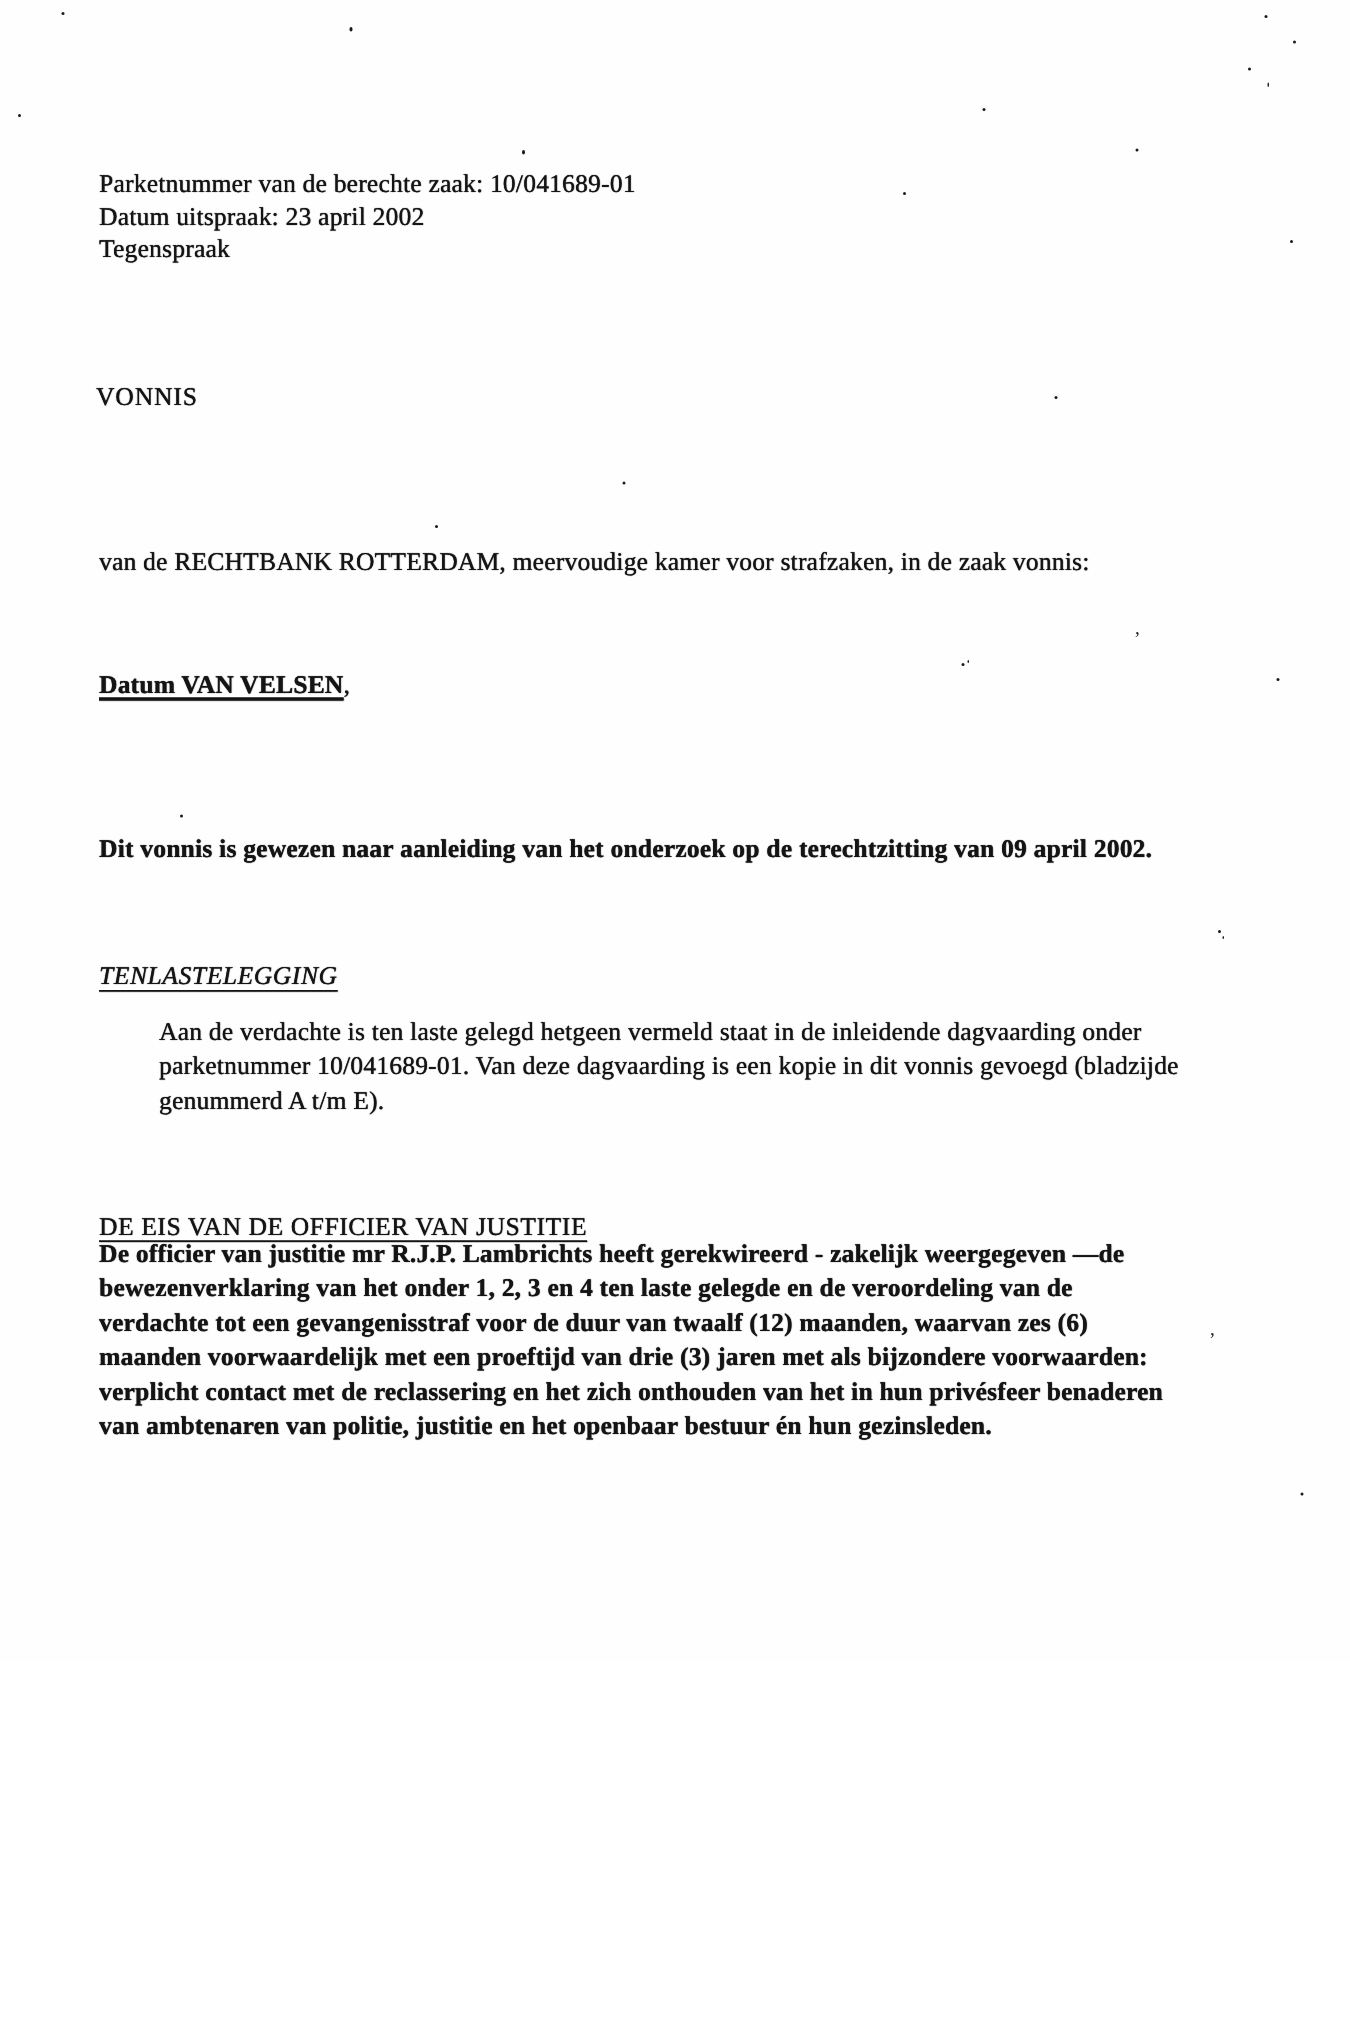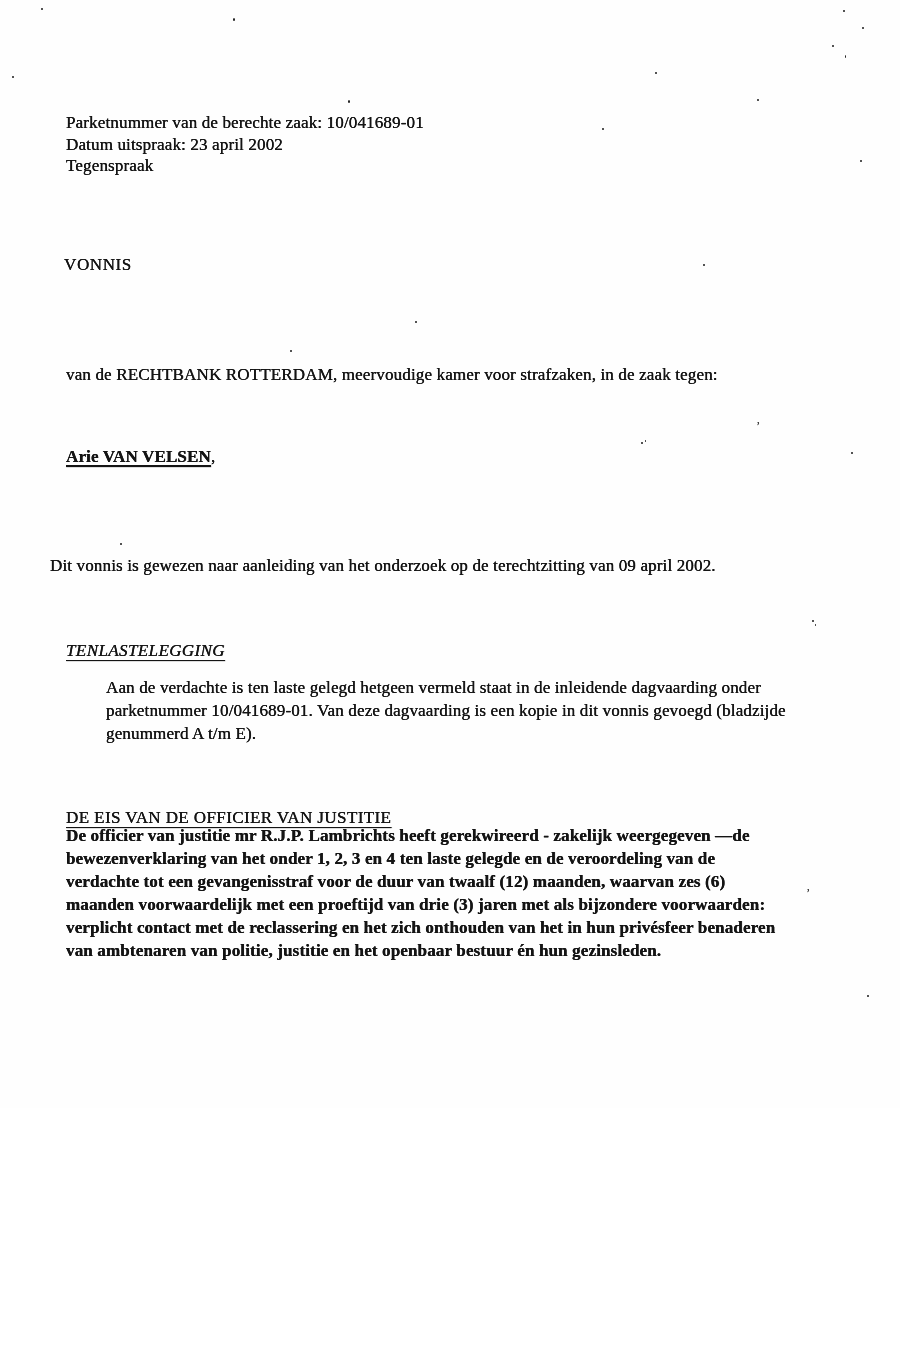--- a/index.html
+++ b/index.html
@@ -46,22 +46,23 @@
     width: 788px;
   }
   .defendant-name {
     font-weight: bold;
     text-decoration: underline;
     text-decoration-thickness: 1.6px;
     text-underline-offset: 3px;
   }
   .hearing-line {
     top: 554px;
-    left: 50px;
+    left: 66px;
     width: 800px;
+    font-weight: bold;
   }
   .section-heading {
     text-decoration: underline;
     text-decoration-thickness: 1.4px;
     text-underline-offset: 4px;
     letter-spacing: 0.4px;
   }
   .s1-heading { top: 639px; left: 66px; font-style: italic; }
   .s1-body    { top: 676px; left: 66px; width: 800px; margin-left: 40px; }
   .s2-heading { top: 806px; left: 66px; }
@@ -93,24 +94,24 @@
 <body>
 
 <div class="page">
 
   <div class="txt meta-block">Parketnummer van de berechte zaak:  10/041689-01
 Datum uitspraak: 23 april 2002
 Tegenspraak</div>
 
   <div class="txt doc-title">VONNIS</div>
 
-  <div class="txt court-line">van de RECHTBANK ROTTERDAM, meervoudige kamer voor strafzaken, in de  zaak tegen:</div>
+  <div class="txt court-line">van de RECHTBANK ROTTERDAM, meervoudige kamer voor strafzaken, in de  zaak vonnis:</div>
 
   <div class="txt defendant-block">
-    <span class="defendant-name">Arie VAN VELSEN</span><span>,</span>
+    <span class="defendant-name">Datum VAN VELSEN</span><span>,</span>
   </div>
 
   <div class="txt hearing-line">Dit vonnis is gewezen naar aanleiding van het onderzoek op de terechtzitting van 09 april 2002.</div>
 
   <div class="txt section-heading s1-heading">TENLASTELEGGING</div>
   <div class="txt s1-body">Aan de verdachte is ten laste gelegd hetgeen vermeld staat in de inleidende dagvaarding onder
 parketnummer 10/041689-01. Van deze dagvaarding is een kopie in dit vonnis gevoegd (bladzijde
 genummerd A t/m E).</div>
 
   <div class="txt section-heading s2-heading">DE EIS VAN DE OFFICIER VAN JUSTITIE</div>

